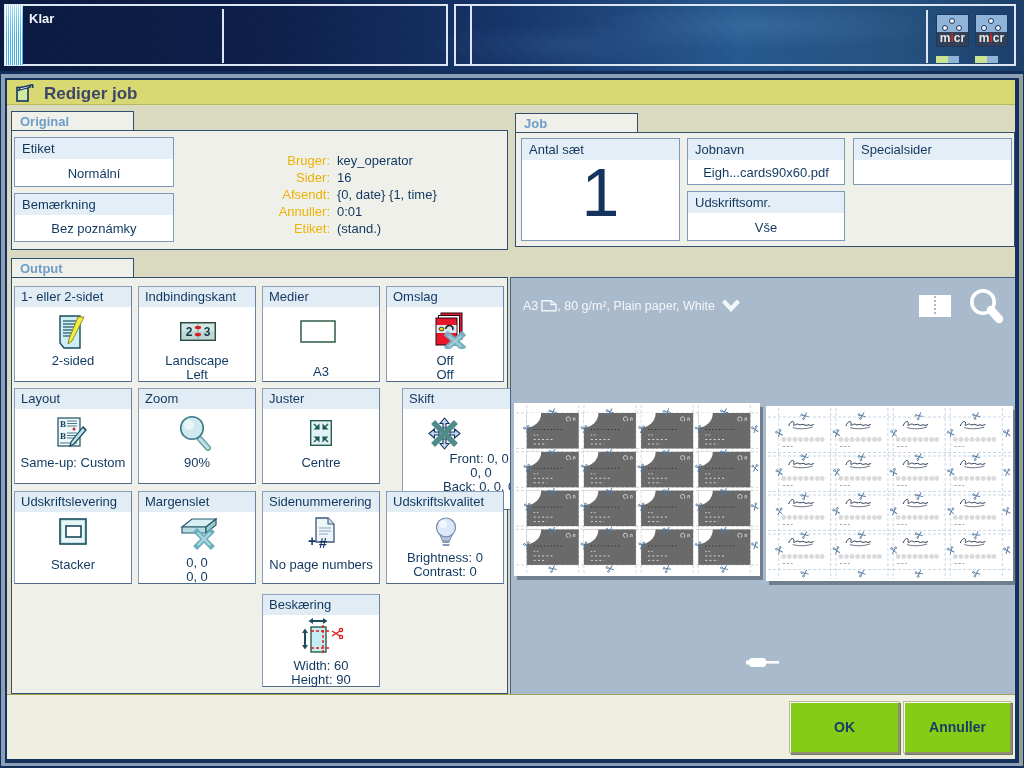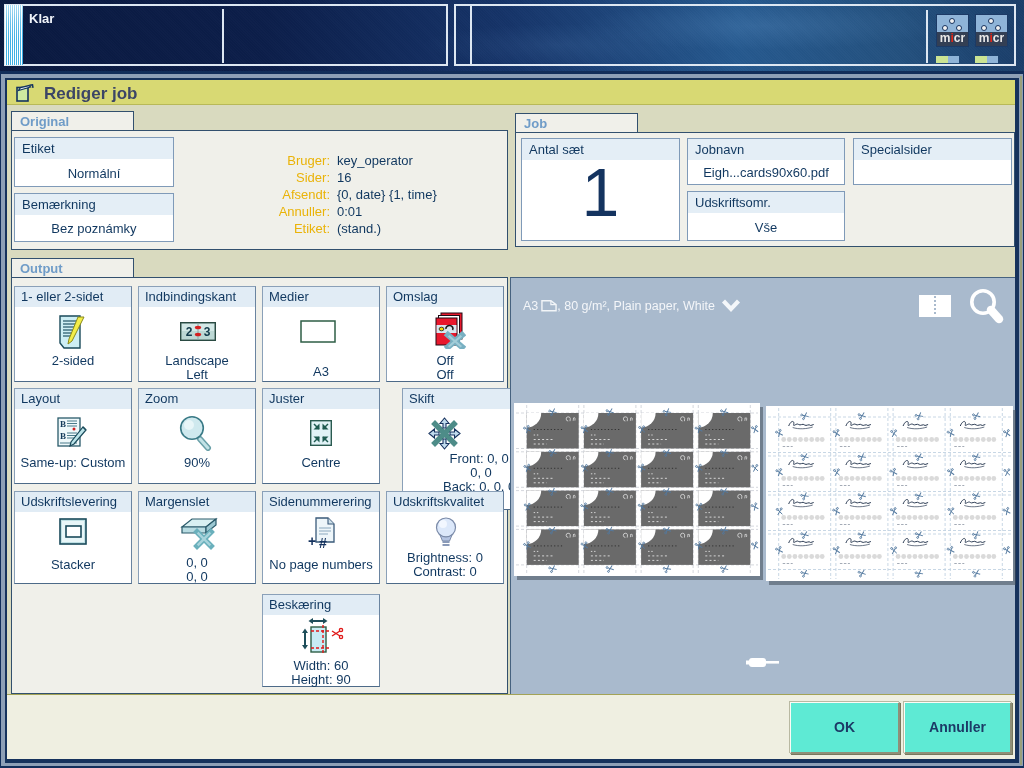--- a/index.html
+++ b/index.html
@@ -60,21 +60,21 @@
   #preview { left:510px; top:277px; width:505px; height:417px; background:#a9bacd;
      border-top:1px solid #46627f; border-left:1px solid #46627f; }
   #ptext { left:523px; top:297px; font-size:12.5px; color:#f4f6f9; display:flex; align-items:center; height:17px; }
   #bookicon { left:919px; top:295px; width:32px; height:22px; background:#ffffff; }
   #bookicon .dash { position:absolute; left:15px; top:1px; width:2px; height:20px;
      background:repeating-linear-gradient(180deg,#a9bacd 0 2px,#ffffff 2px 4px); }
 
   .sheet { position:absolute; background:#ffffff; box-shadow:3px 4px 0 rgba(66,77,90,0.55); }
 
   #bottomstrip { left:7px; top:694px; width:1008px; height:65px; background:#efefe1; border-top:1px solid #a3a356; }
-  .btn { position:absolute; top:702px; height:52px; background:#5eead4; text-align:center;
+  .btn { position:absolute; top:702px; height:52px; background:#84cc16; text-align:center;
      font-size:14px; font-weight:bold; color:#1c3a66; 
      border-top:1px solid #fcfcf6; border-left:1px solid #fcfcf6;
      border-right:2px solid #8f8f78; border-bottom:2px solid #8f8f78;
      box-shadow:-1px -1px 0 #b9b9a2, 1px 1px 0 #77775e; }
 </style>
 </head>
 <body>
 
 <div class="abs" id="header"></div>
 <div class="abs" style="left:0; top:0; width:1024px; height:71px;

